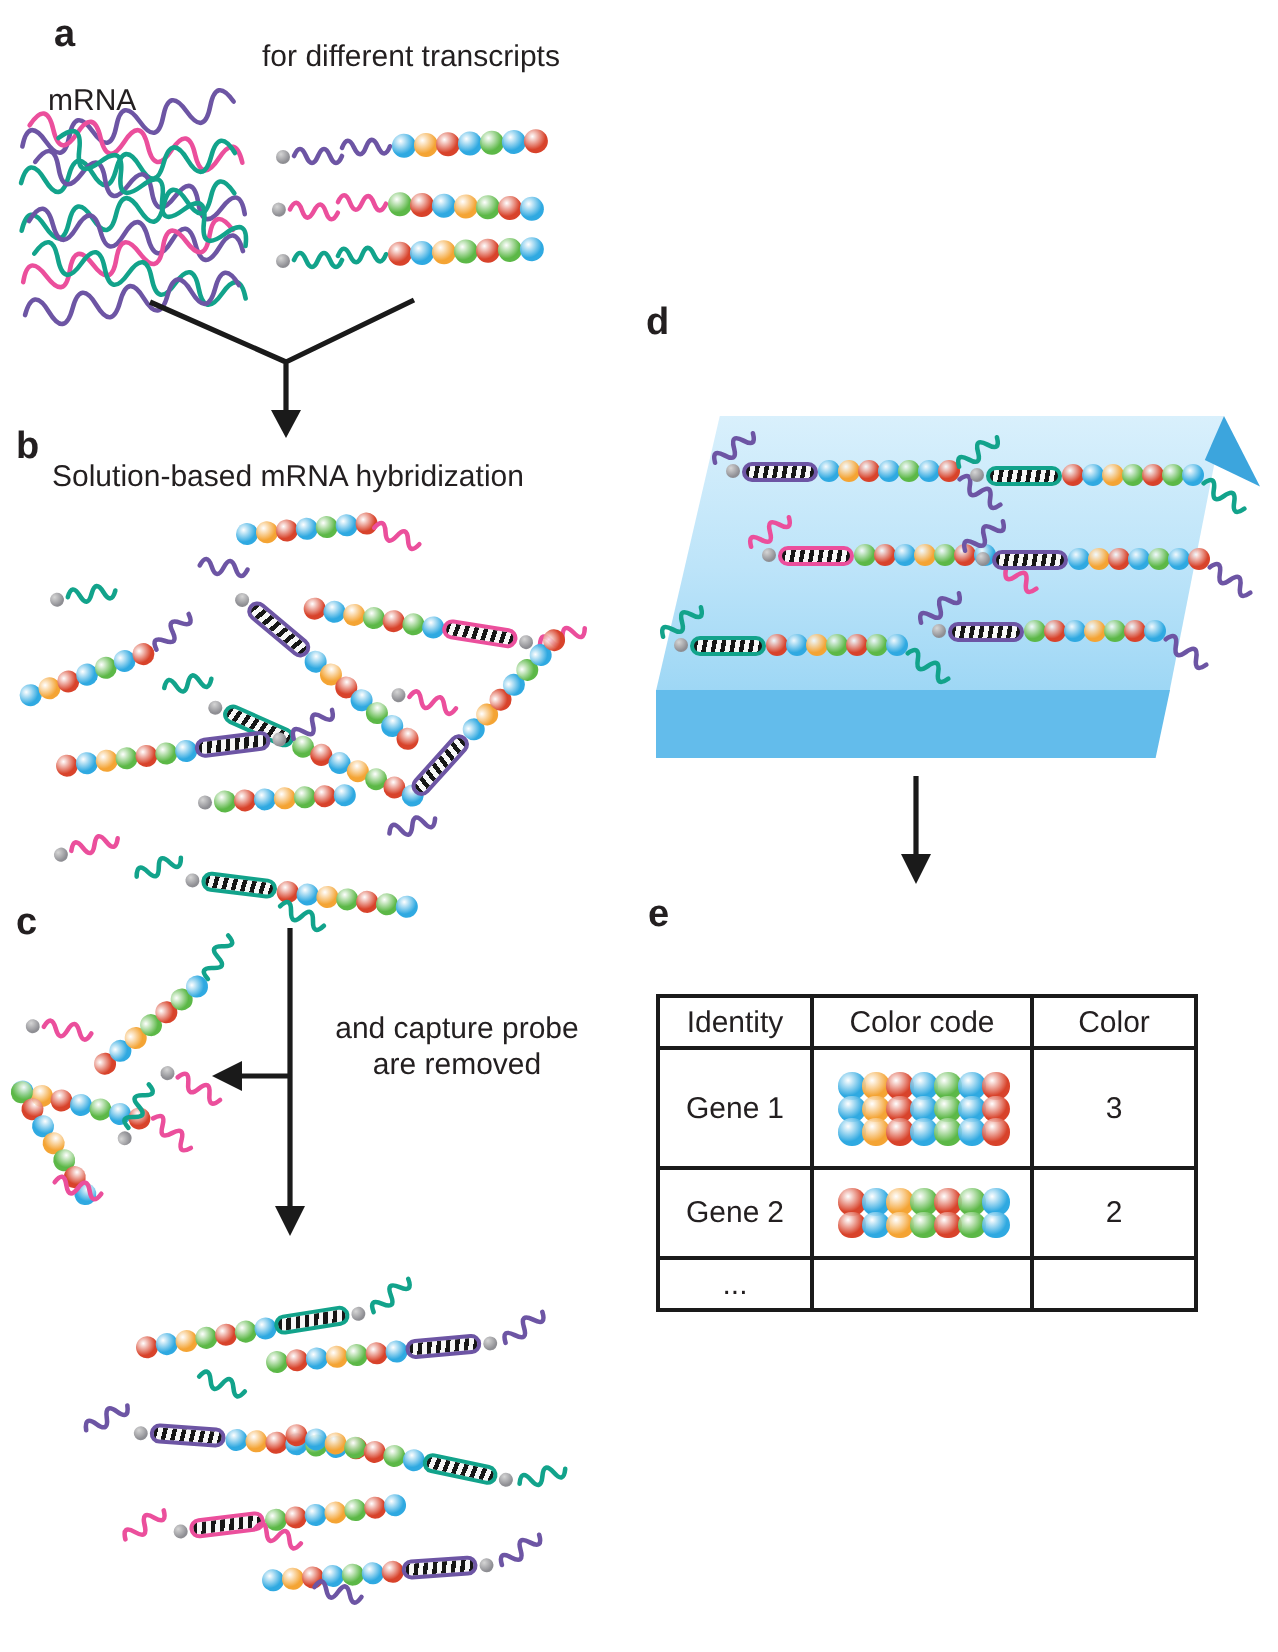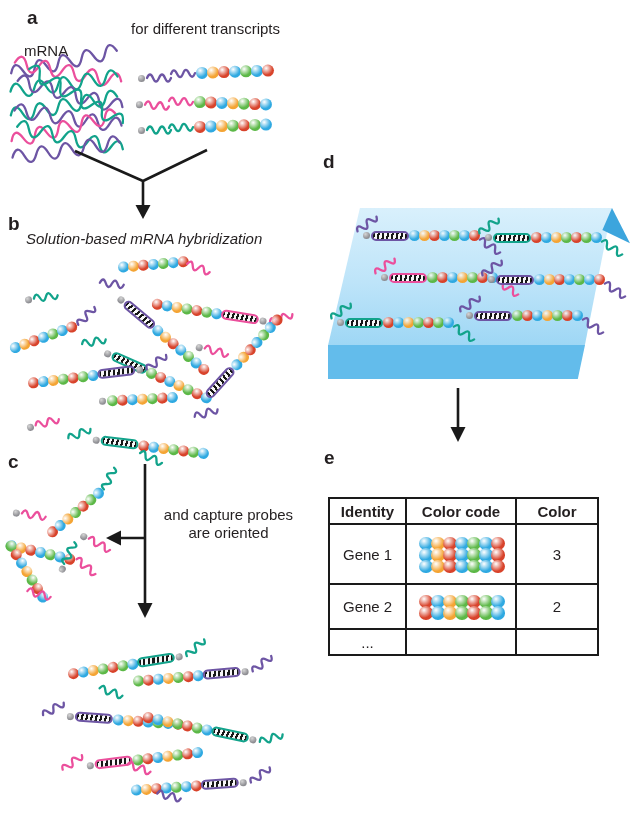--- a/index.html
+++ b/index.html
@@ -2,21 +2,21 @@
 <html><head>
 <meta charset="utf-8">
 <style>
   html,body{margin:0;padding:0;background:#ffffff;}
   .canvas{position:relative;width:639px;height:826px;background:#fff;overflow:hidden;
     font-family:"Liberation Sans","DejaVu Sans",sans-serif;color:#231F20;}
   .abs{position:absolute;}
   .lbl{position:absolute;font-weight:bold;font-size:19px;line-height:19px;}
   .caption{position:absolute;font-size:15px;line-height:17px;text-align:center;}
   .caption.sm{font-size:14.5px;}
-  .nowrap{white-space:nowrap;font-style:italic;}
+  .nowrap{white-space:nowrap;}
 
   
   .cx{position:absolute;display:flex;align-items:center;transform-origin:left center;}
   .dot{width:7px;height:7px;border-radius:50%;flex:none;margin:0 1px;
     background:radial-gradient(circle at 35% 30%, #d5d5d5, #8E8E93 65%);}
   .helix{width:38px;height:10px;border-radius:5px;flex:none;box-sizing:border-box;
     background:repeating-linear-gradient(100deg,#161616 0 2.2px,#f7f7f7 2.2px 4.6px);
     border:2px solid #000;}
   .hel-purple{border-color:#6D55A4}
   .hel-pink{border-color:#EB4F9C}
@@ -46,21 +46,21 @@
     clip-path:polygon(13.3% 0,97.3% 0,88.3% 100%,2.7% 100%);}
   .surf-front{position:absolute;left:328px;top:345px;width:257px;height:34px;background:#63BCEB;
     clip-path:polygon(0 0,100% 0,97.2% 100%,0 100%);}
   .surf-fold{position:absolute;left:600px;top:208px;width:30px;height:40px;background:#3CA5DD;
     clip-path:polygon(40% 0,100% 88%,8% 55%);}
 
   
   table.decode{position:absolute;left:328px;top:497px;border-collapse:collapse;table-layout:fixed;}
   table.decode th,table.decode td{border:2px solid #1A1A1A;text-align:center;vertical-align:middle;
     font-size:15px;padding:0;}
-  table.decode th{font-weight:bold;height:24px;}
+  table.decode th{font-weight:normal;height:24px;}
   .sub{margin-left:4px;}
   .overlay{position:absolute;left:0;top:0;pointer-events:none;}
 </style>
 </head>
 <body>
 
 <div class="canvas">
 
   <svg width="0" height="0" style="position:absolute" aria-hidden="true">
     <defs>
@@ -349,22 +349,22 @@
     <svg class="wave c-pink" width="26" height="16">
         <use href="#w24"></use>
       </svg>
   </div>
   <svg class="wave c-teal abs" style="left:138px;top:450px;transform:rotate(24deg)" width="26" height="16">
       <use href="#w24"></use>
     </svg>
 
   <span class="lbl" style="left:8px;top:452px">c</span>
   <div class="caption" style="left:156px;top:506px;width:145px;line-height:17.5px">
-    <div>and capture probes</div>
-    <div>are oriented</div>
+    <div>and capture probe</div>
+    <div>are removed</div>
   </div>
 
   <div class="cx" style="left:48px;top:523px;transform:rotate(-40deg)">
     <div class="beads">
         <div class="beadrow">
           <span class="bead" style="background: radial-gradient(circle at 36% 30%, rgba(255, 255, 255, 0.8), rgb(216, 67, 43) 58%);"></span>
           <span class="bead" style="background: radial-gradient(circle at 36% 30%, rgba(255, 255, 255, 0.8), rgb(47, 169, 225) 58%);"></span>
           <span class="bead" style="background: radial-gradient(circle at 36% 30%, rgba(255, 255, 255, 0.8), rgb(244, 164, 52) 58%);"></span>
           <span class="bead" style="background: radial-gradient(circle at 36% 30%, rgba(255, 255, 255, 0.8), rgb(92, 184, 71) 58%);"></span>
           <span class="bead" style="background: radial-gradient(circle at 36% 30%, rgba(255, 255, 255, 0.8), rgb(216, 67, 43) 58%);"></span>

